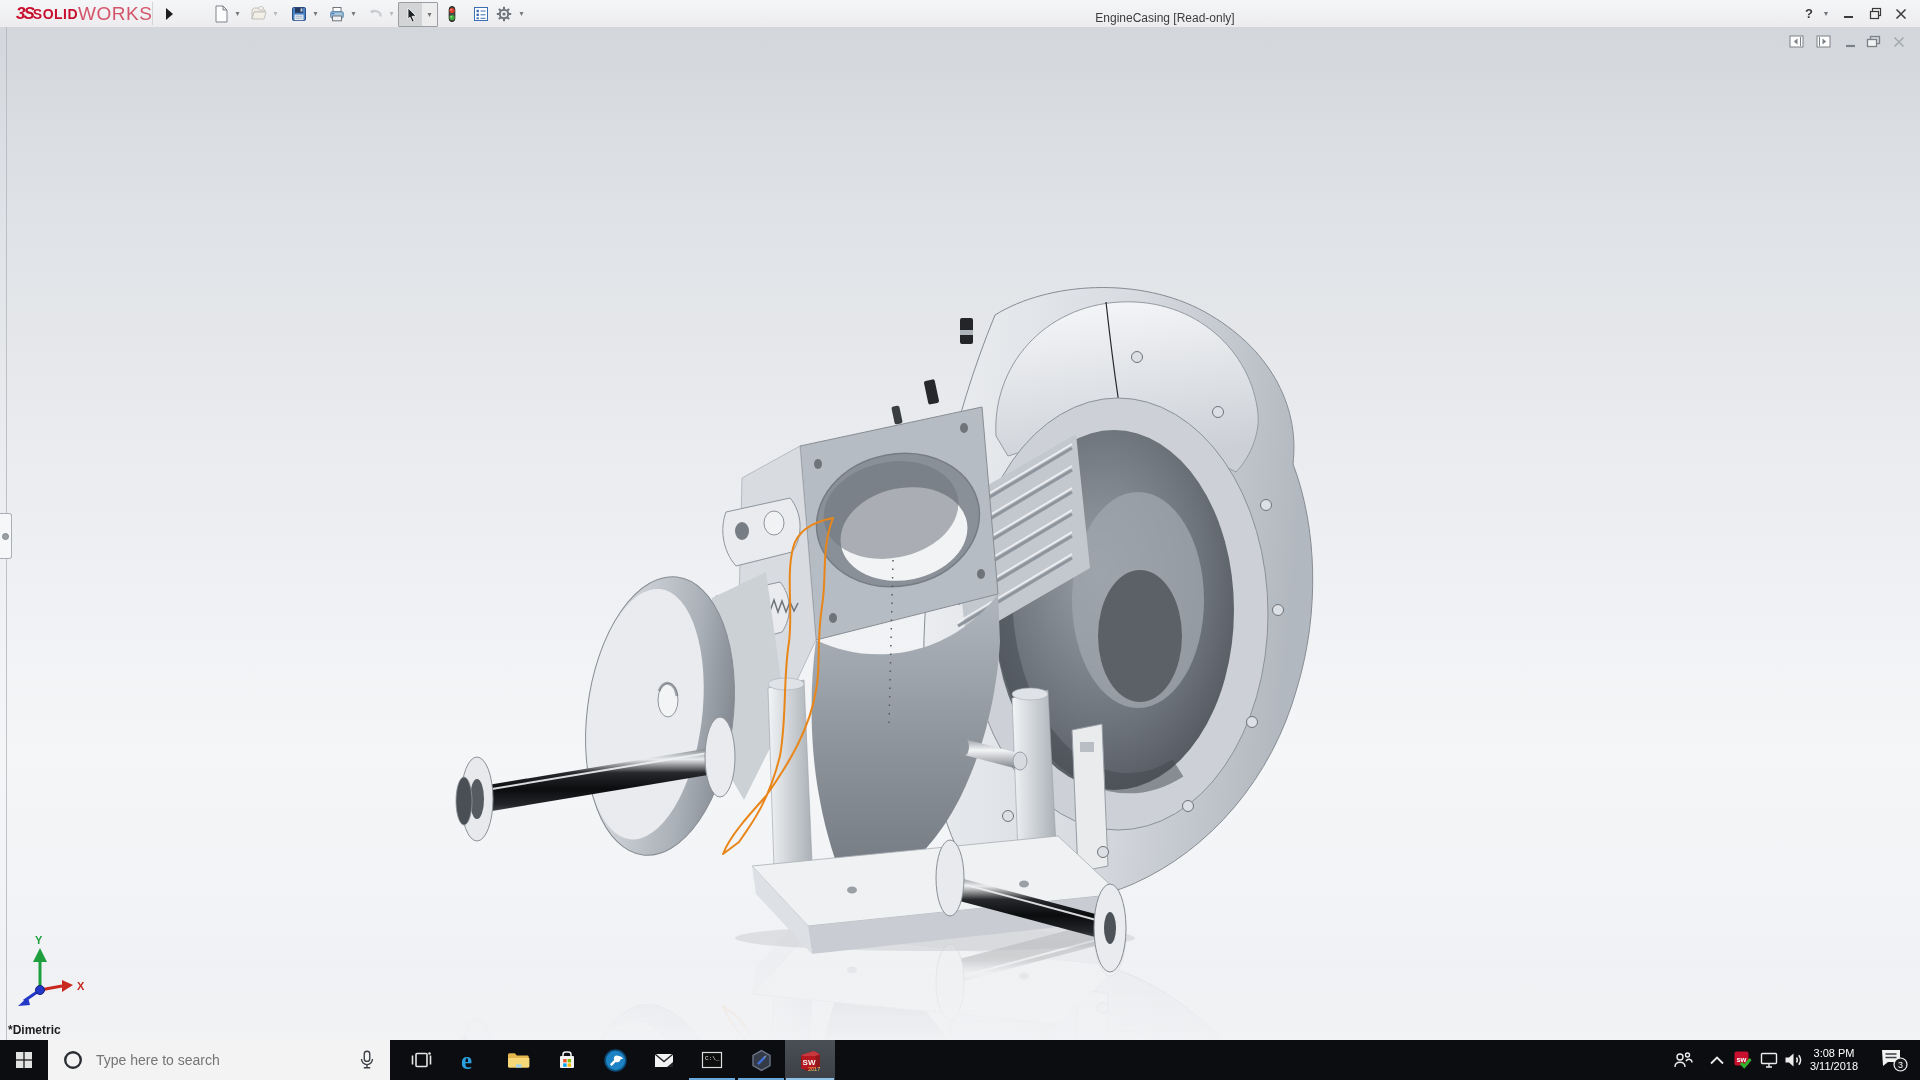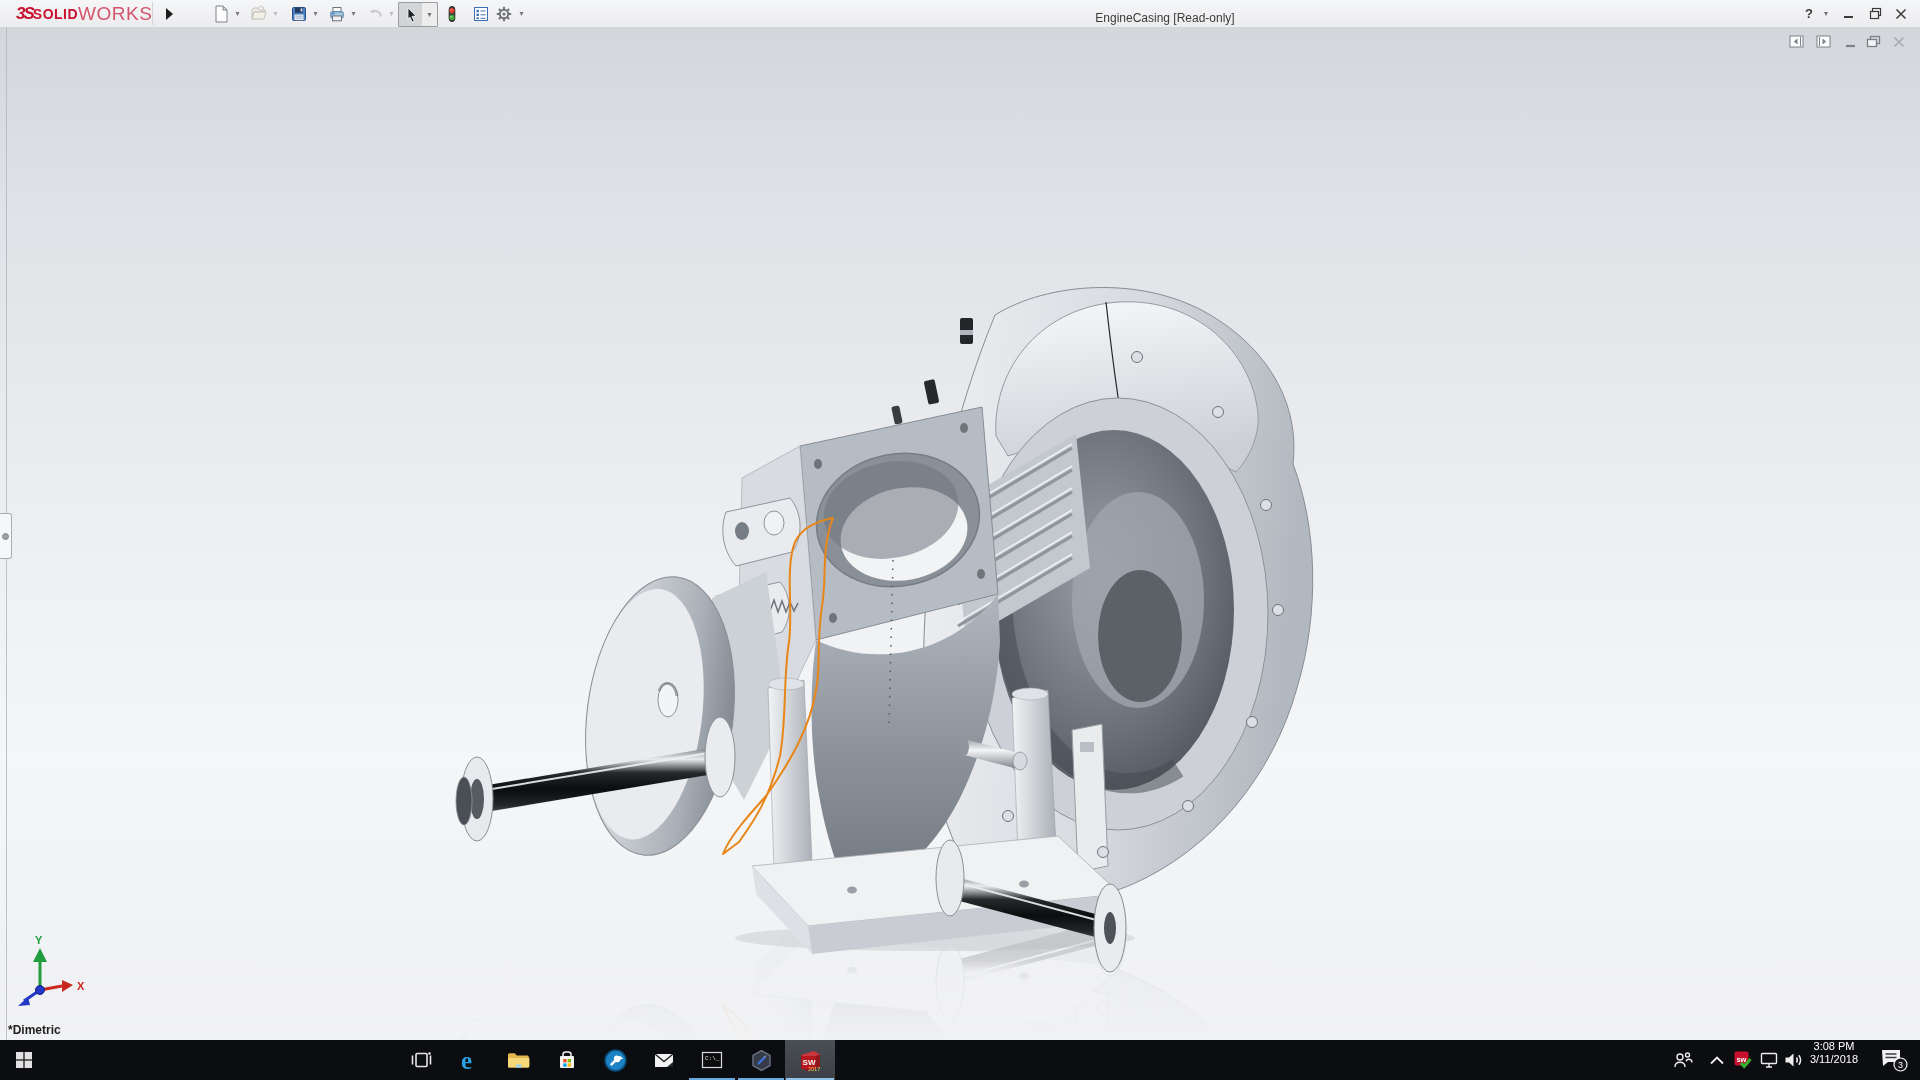--- a/index.html
+++ b/index.html
@@ -43,21 +43,21 @@
   .startbtn{position:absolute;left:0;top:0;width:48px;height:40px;display:flex;align-items:center;justify-content:center;}
   .searchbox{position:absolute;left:48px;top:0;width:342px;height:40px;background:#f3f3f4;
              display:flex;align-items:center;}
   .searchbox input{border:none;background:transparent;outline:none;flex:1;font-size:14px;color:#3f4347;
                    font-family:"Liberation Sans",sans-serif;}
   .tkbtn{position:absolute;top:0;width:48px;height:40px;display:flex;align-items:center;justify-content:center;}
   .tk-active{background:linear-gradient(#4a4e55,#3c4046);}
   .underline{position:absolute;bottom:0;height:2px;width:46px;background:#6aa9dd;}
   .tray-ico{position:absolute;top:0;height:40px;display:flex;align-items:center;justify-content:center;}
   .clock{position:absolute;left:1802px;top:0;width:64px;height:40px;display:flex;flex-direction:column;
-         align-items:center;justify-content:flex-start;color:#fff;font-size:11px;line-height:13px;}
+         align-items:center;justify-content:center;color:#fff;font-size:11px;line-height:13px;}
 </style>
 </head>
 <body>
 
 <div id="screen">
 
   <div class="titlebar">
     <div class="logo">
       <span class="glyph">3S</span>
       <span class="bold">SOLID</span>
@@ -415,20 +415,35 @@
 
     <div class="startbtn">
       <svg width="18" height="18" viewBox="0 0 18 18">
         <rect x="1" y="1" width="7.4" height="7.4" fill="#e2e2e2"></rect>
           <rect x="9.6" y="1" width="7.4" height="7.4" fill="#e2e2e2"></rect>
         <rect x="1" y="9.6" width="7.4" height="7.4" fill="#e2e2e2"></rect>
           <rect x="9.6" y="9.6" width="7.4" height="7.4" fill="#e2e2e2"></rect>
       </svg>
     </div>
 
+    <div class="searchbox">
+      <span style="margin:0 10px 0 14px;display:flex;">
+        <svg width="22" height="22" viewBox="0 0 24 24">
+            <circle cx="12" cy="12" r="8.5" fill="none" stroke="#2b2e33" stroke-width="2.6"></circle>
+          </svg>
+      </span>
+      <input type="text" placeholder="Type here to search" style="">
+      <span style="margin-right:12px;display:flex;">
+        <svg width="22" height="22" viewBox="0 0 24 24" fill="none" stroke="#3c4046" stroke-width="1.5">
+          <rect x="9" y="2.5" width="6" height="11" rx="3"></rect>
+            <path d="M6 11a6 6 0 0012 0"></path>
+            <path d="M12 17v3.5M8.5 20.5h7"></path>
+        </svg>
+      </span>
+    </div>
 
     <div class="tkbtn" style="left:397px">
       <svg width="24" height="24" viewBox="0 0 24 24">
         <g stroke="#e6e6e6" fill="none" stroke-width="1.6">
           <rect x="7" y="5.5" width="11" height="13" rx="1"></rect>
             <path d="M3.5 7.5v9M21.5 7.5v9"></path>
         </g>
         <circle cx="20.5" cy="5.5" r="1.3" fill="#e6e6e6"></circle>
       </svg>
     </div>

